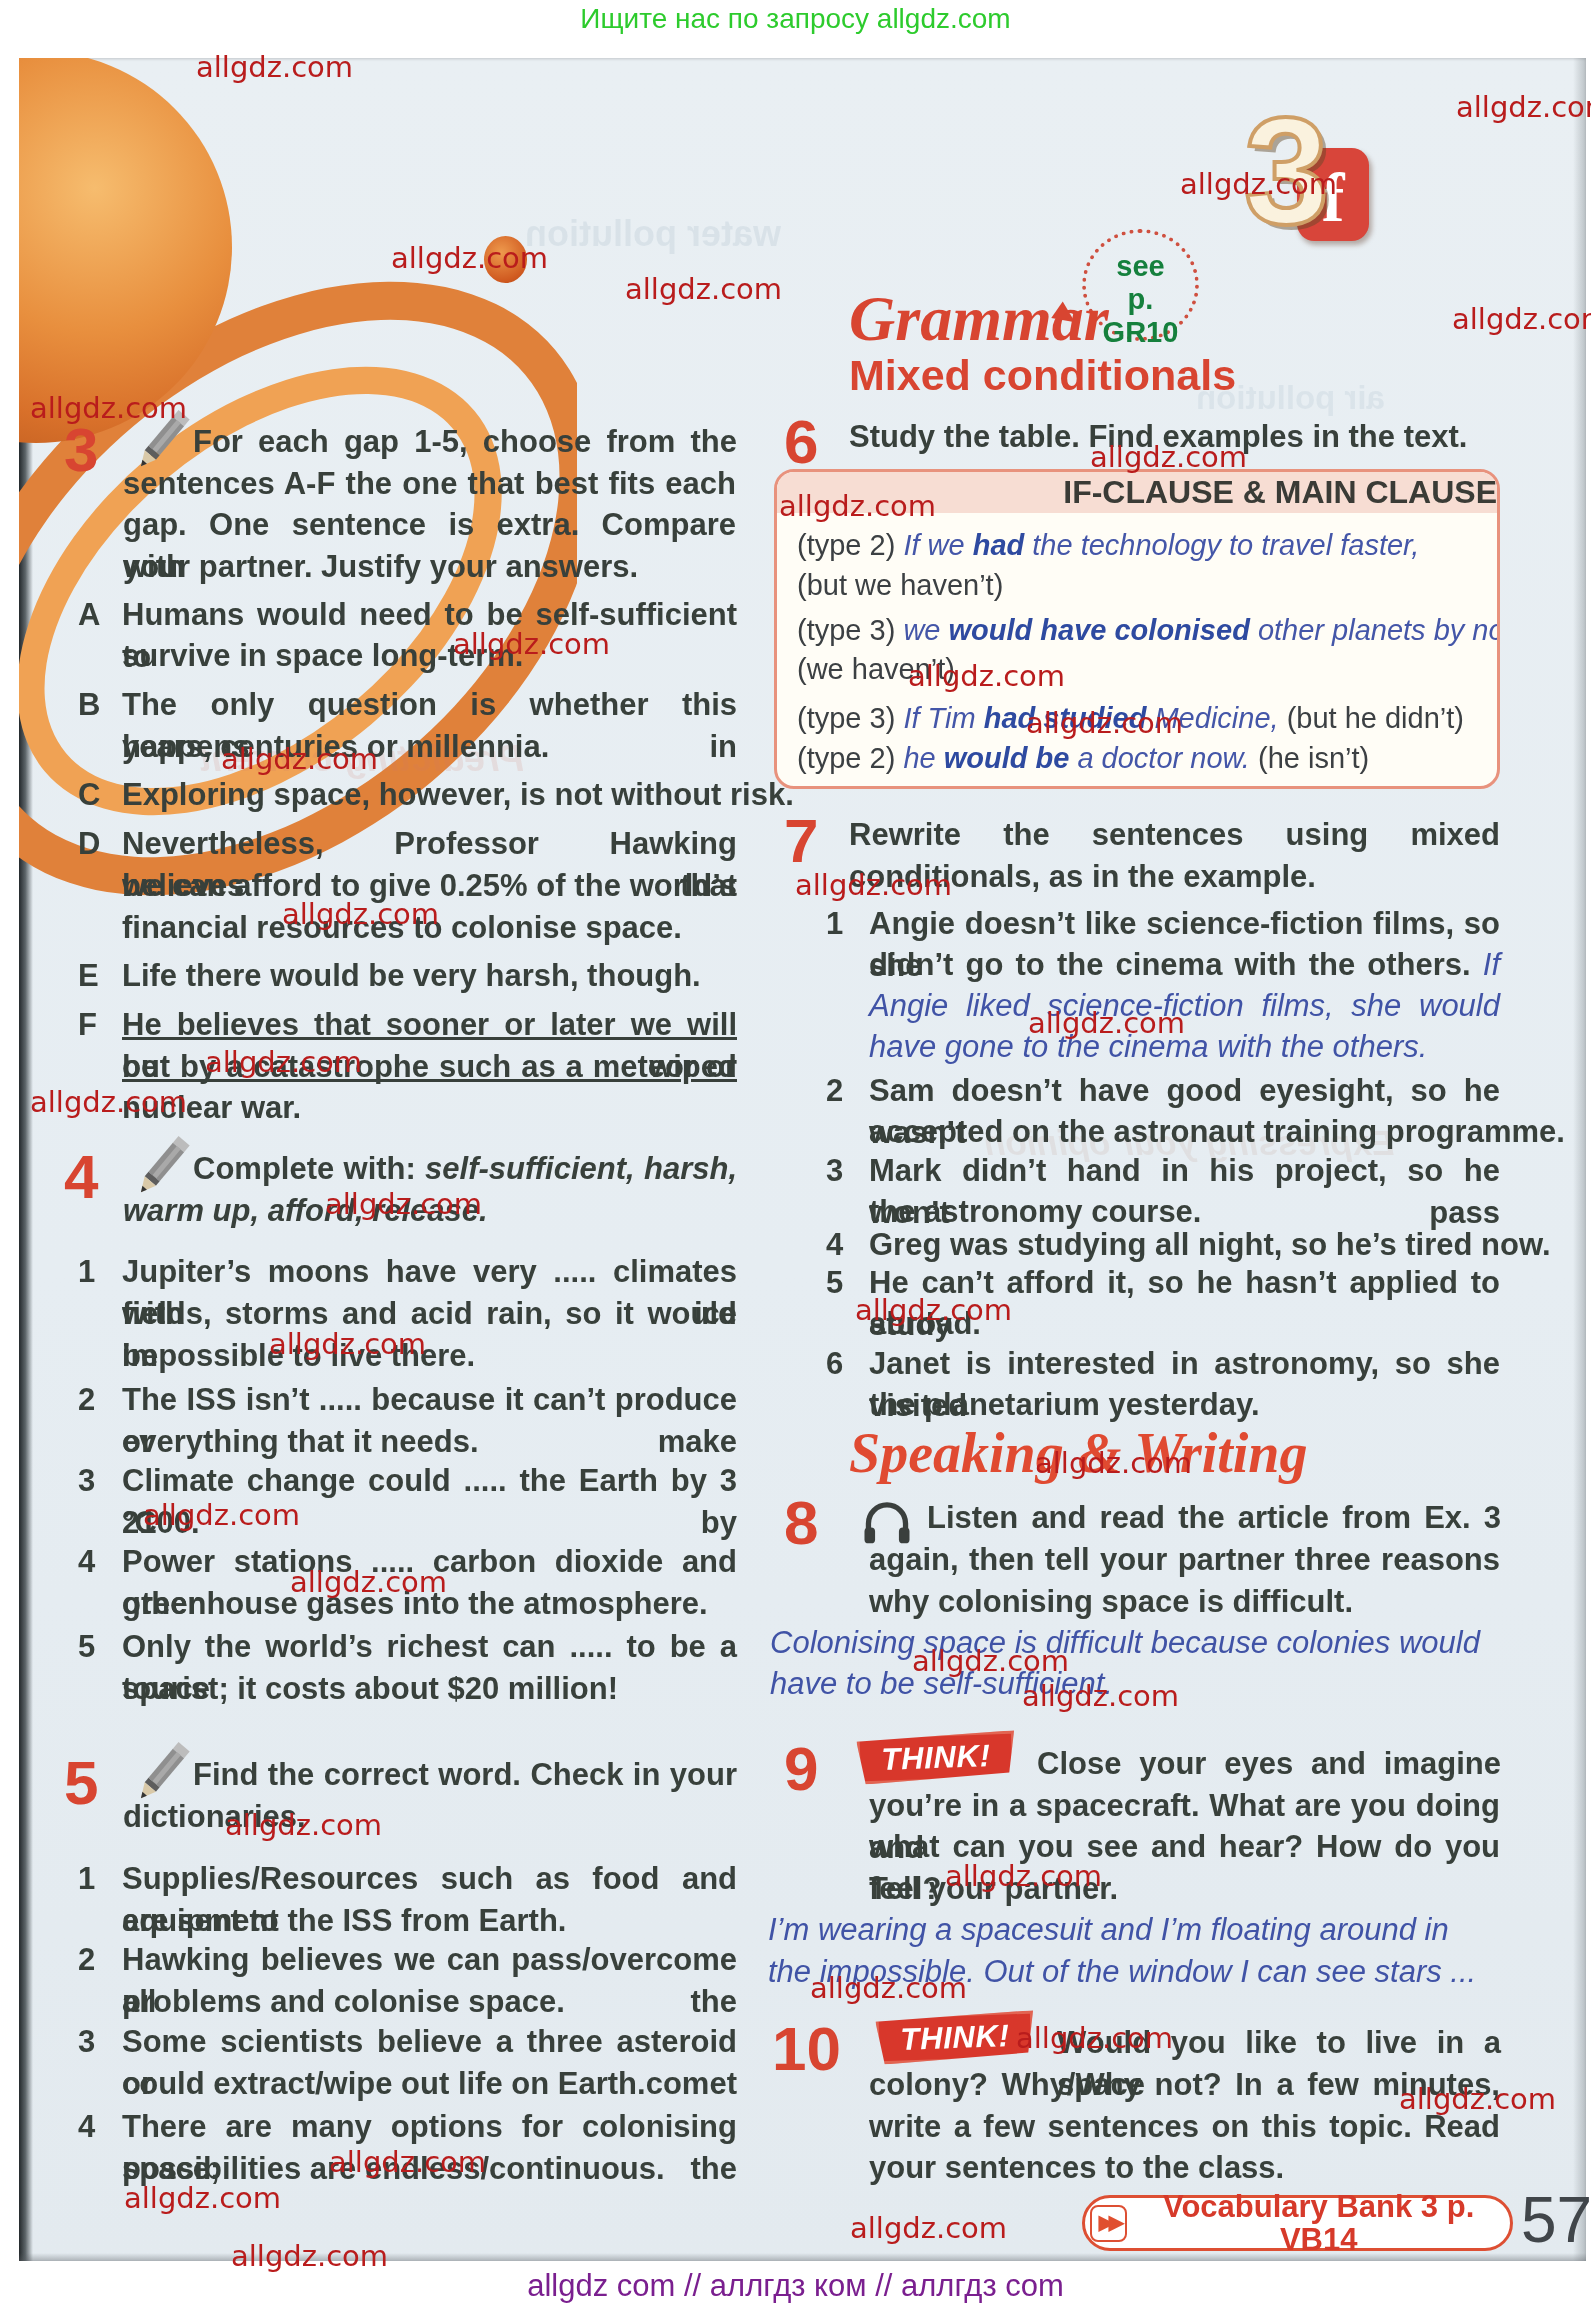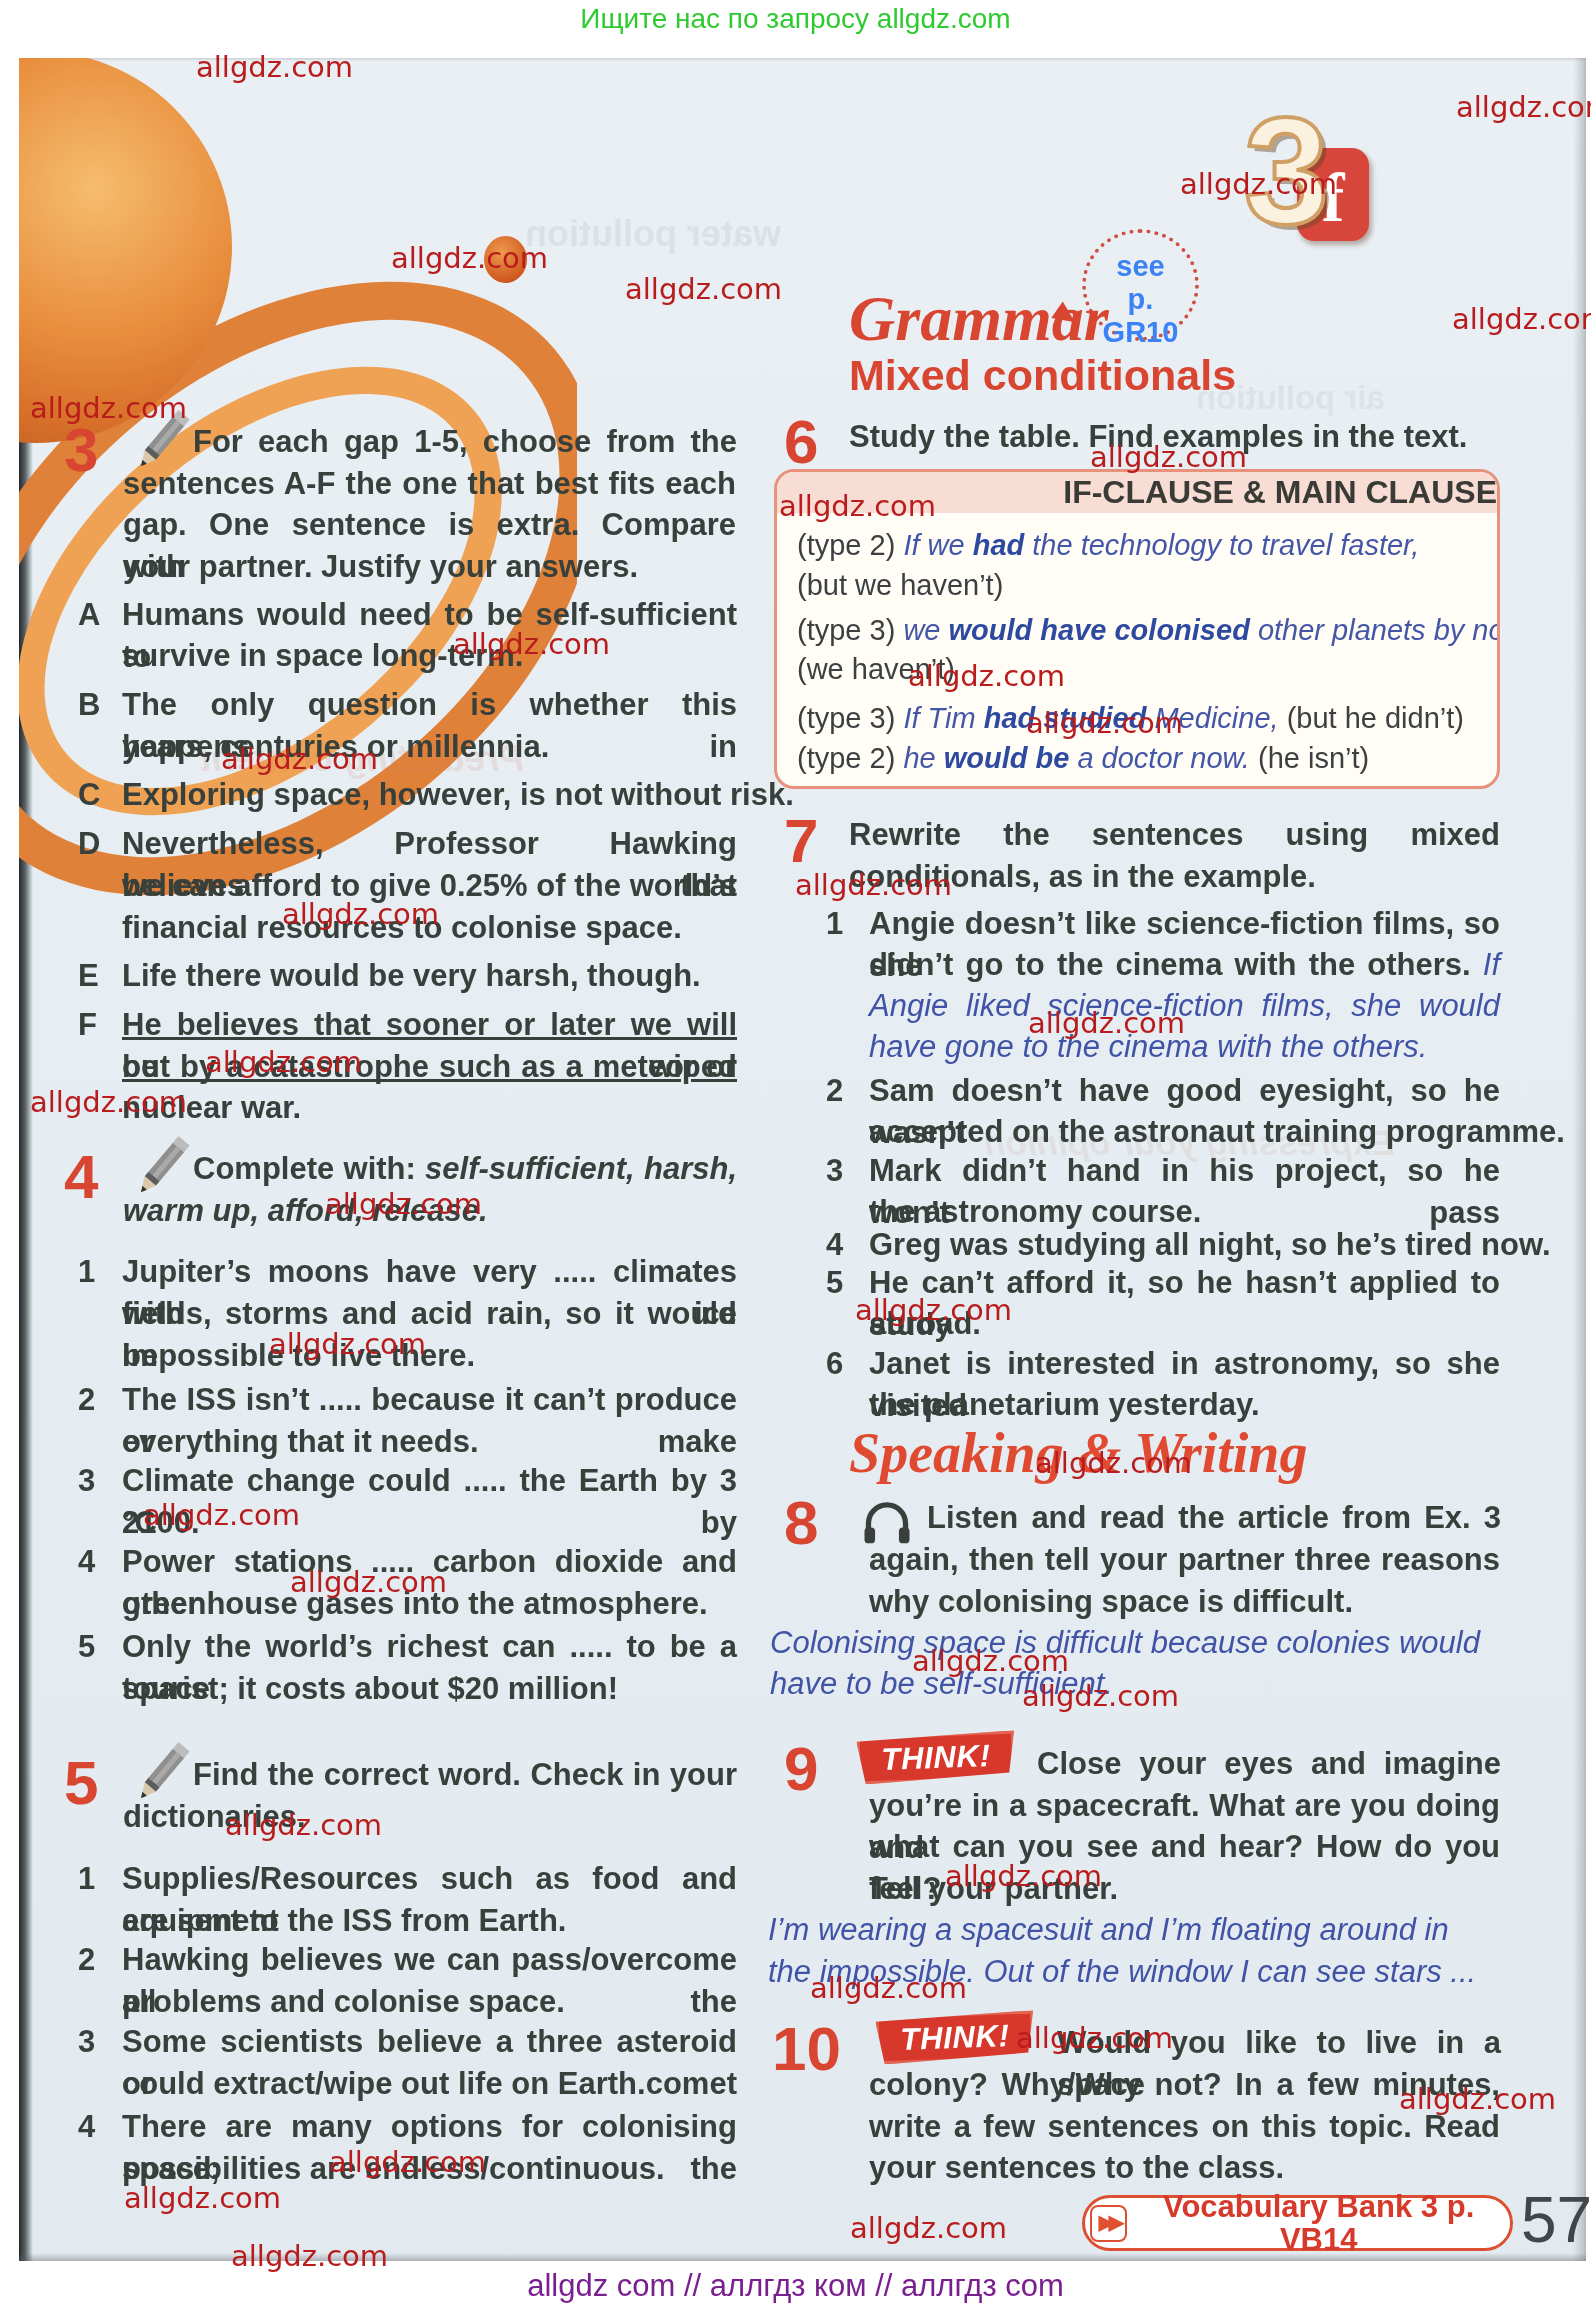--- a/index.html
+++ b/index.html
@@ -40,21 +40,21 @@
   .letter{position:absolute;font:700 31px/42px "Liberation Sans",sans-serif;color:#38403b;z-index:2;}
   .wm{position:absolute;font:400 29px/31px "DejaVu Sans",sans-serif;color:#b91c1c;z-index:4;}
 
   
   .gtitle{position:absolute;left:849px;top:287px;font:700 italic 64px/64px "Liberation Serif",serif;
           color:#d84531;z-index:2;}
   .gsub{position:absolute;left:849px;top:352px;font:700 43px/47px "Liberation Sans",sans-serif;
         color:#d84531;z-index:2;}
   .seecircle{position:absolute;left:1082px;top:229px;width:117px;height:112px;border-radius:50%;
         border:4px dotted #cf5040;z-index:2;text-align:center;padding-top:17.3px;box-sizing:border-box;}
-  .seecircle div{font:700 29px/33px "Liberation Sans",sans-serif;color:#3b82f6;}
+  .seecircle div{font:700 29px/33px "Liberation Sans",sans-serif;color:#15803d;}
   .seearrow{position:absolute;left:1055px;top:306px;width:0;height:0;z-index:3;
         border-left:22.6px solid #d84531;border-top:10.6px solid transparent;border-bottom:10.6px solid transparent;
         transform:rotate(35deg);}
 
   
   .badge3{position:absolute;left:1244px;top:93px;font:800 153px/153px "Liberation Sans",sans-serif;
           color:#faf2de;z-index:3;-webkit-text-stroke:4px #cf9f66;
           text-shadow:5.3px 5.3px 0 rgba(95,70,40,.45);}
   .badgef{position:absolute;left:1297px;top:148px;width:72px;height:93px;background:#d8453a;
           border-radius:17.3px;z-index:2;box-shadow:2.7px 4px 5.3px rgba(80,40,20,.35);

